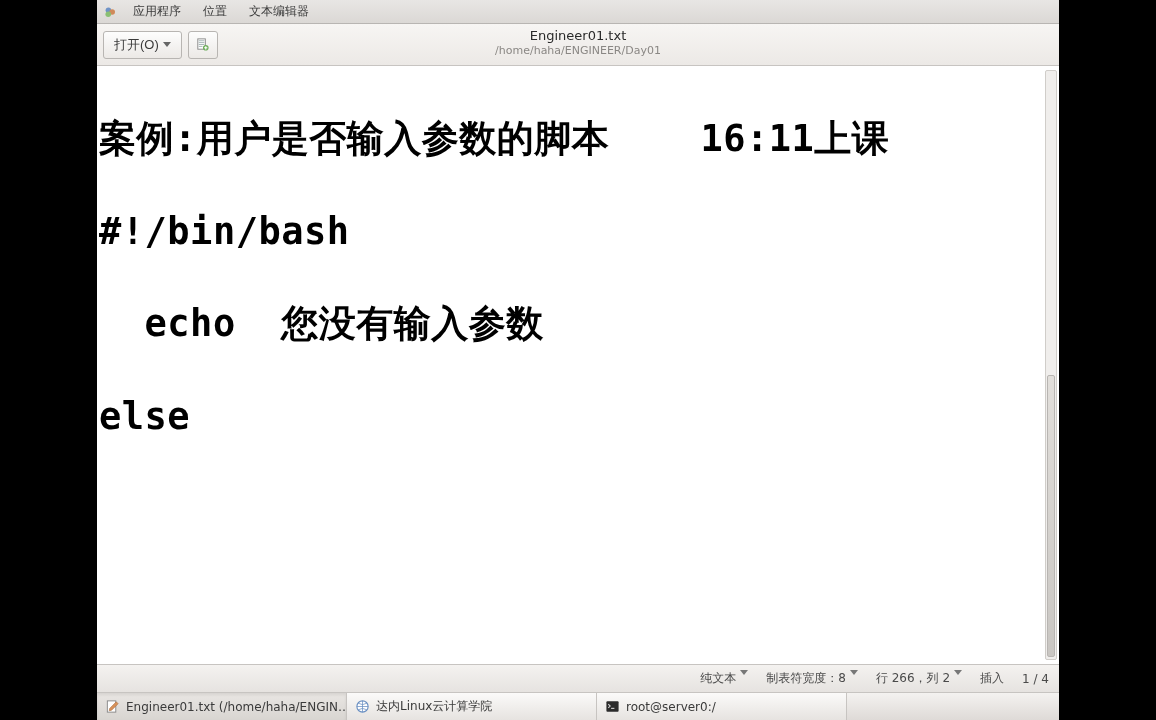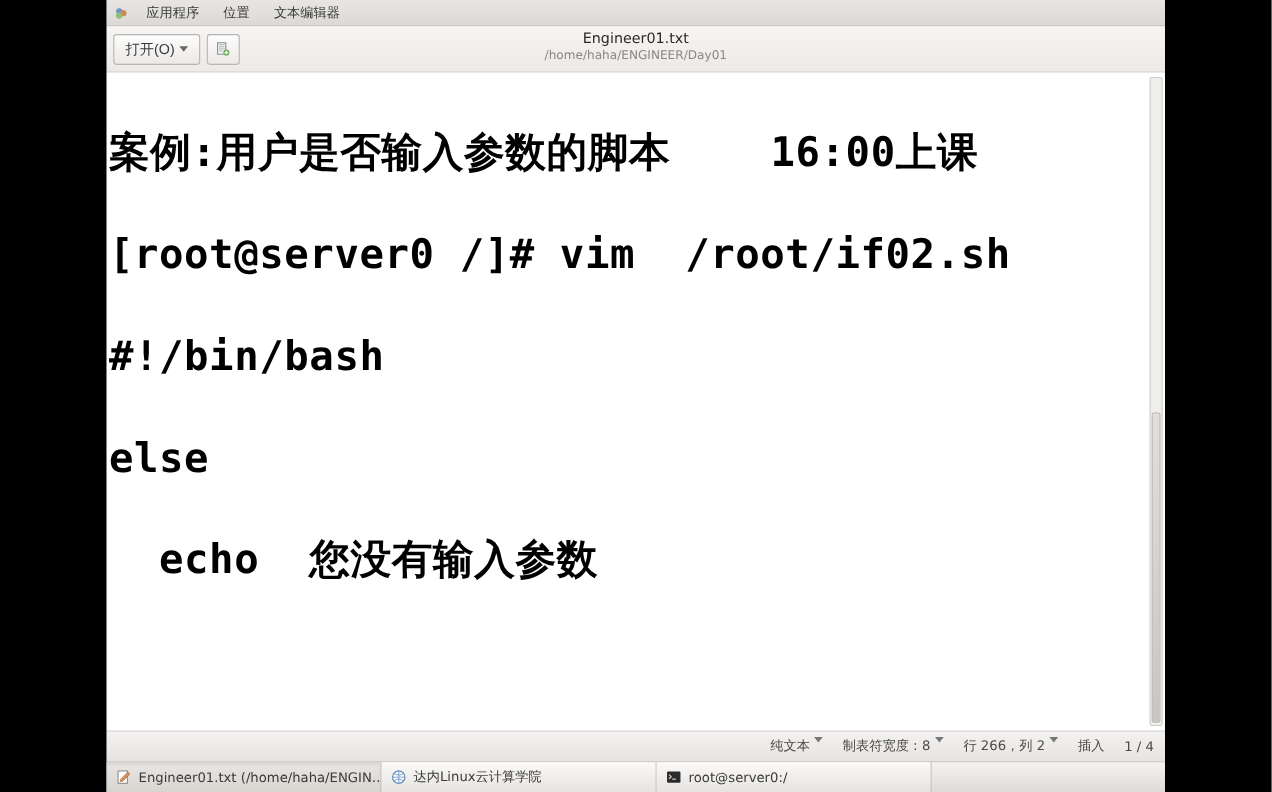--- a/index.html
+++ b/index.html
@@ -232,25 +232,24 @@
     </button>
 
     <div class="title-block">
       <div class="title">Engineer01.txt</div>
       <div class="path">/home/haha/ENGINEER/Day01</div>
     </div>
 
   </div>
 
   <div class="editor-body">
-<span class="line">案例:用户是否输入参数的脚本    16:00上课</span>
-<span class="line">[root@server0 /]# vim  /root/if02.sh</span>
+<span class="line">案例:用户是否输入参数的脚本    16:11上课</span>
 <span class="line">#!/bin/bash</span>
+<span class="line">  echo  您没有输入参数</span>
 <span class="line">else</span>
-<span class="line">  echo  您没有输入参数</span>
 
 
 
 
 
     <div class="scrollbar">
       <div class="thumb"></div>
     </div>
   </div>
 

